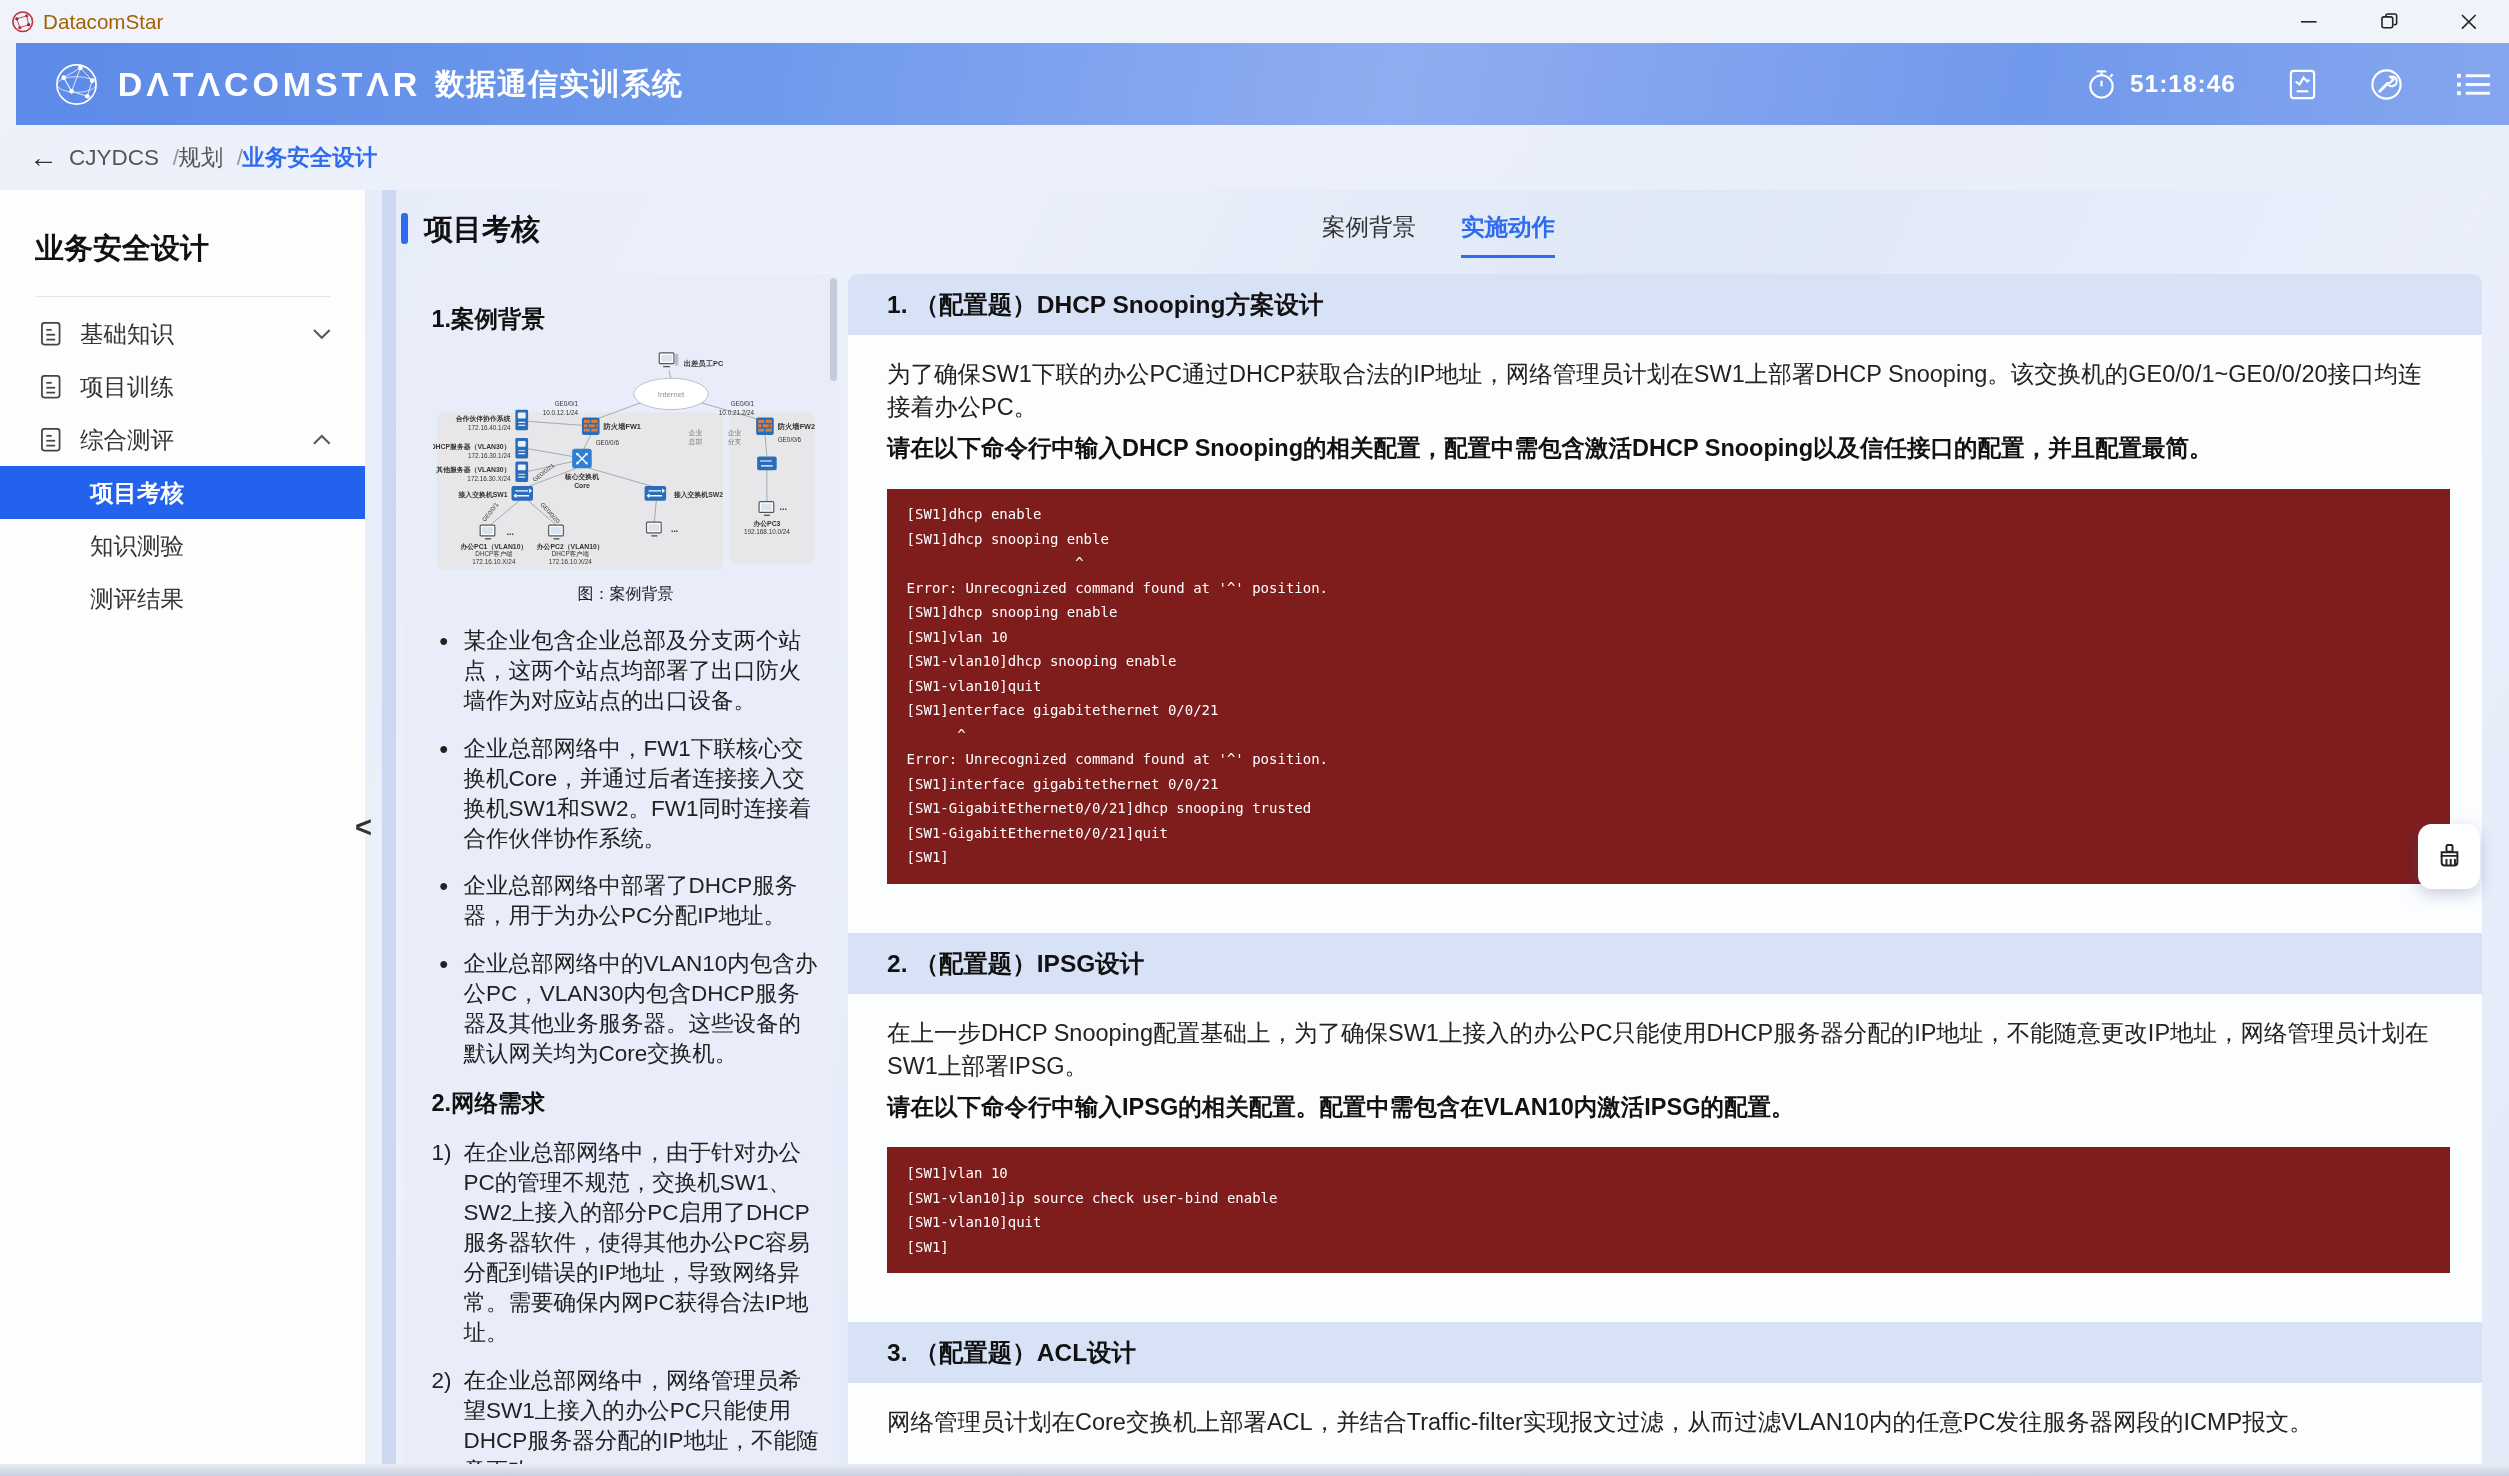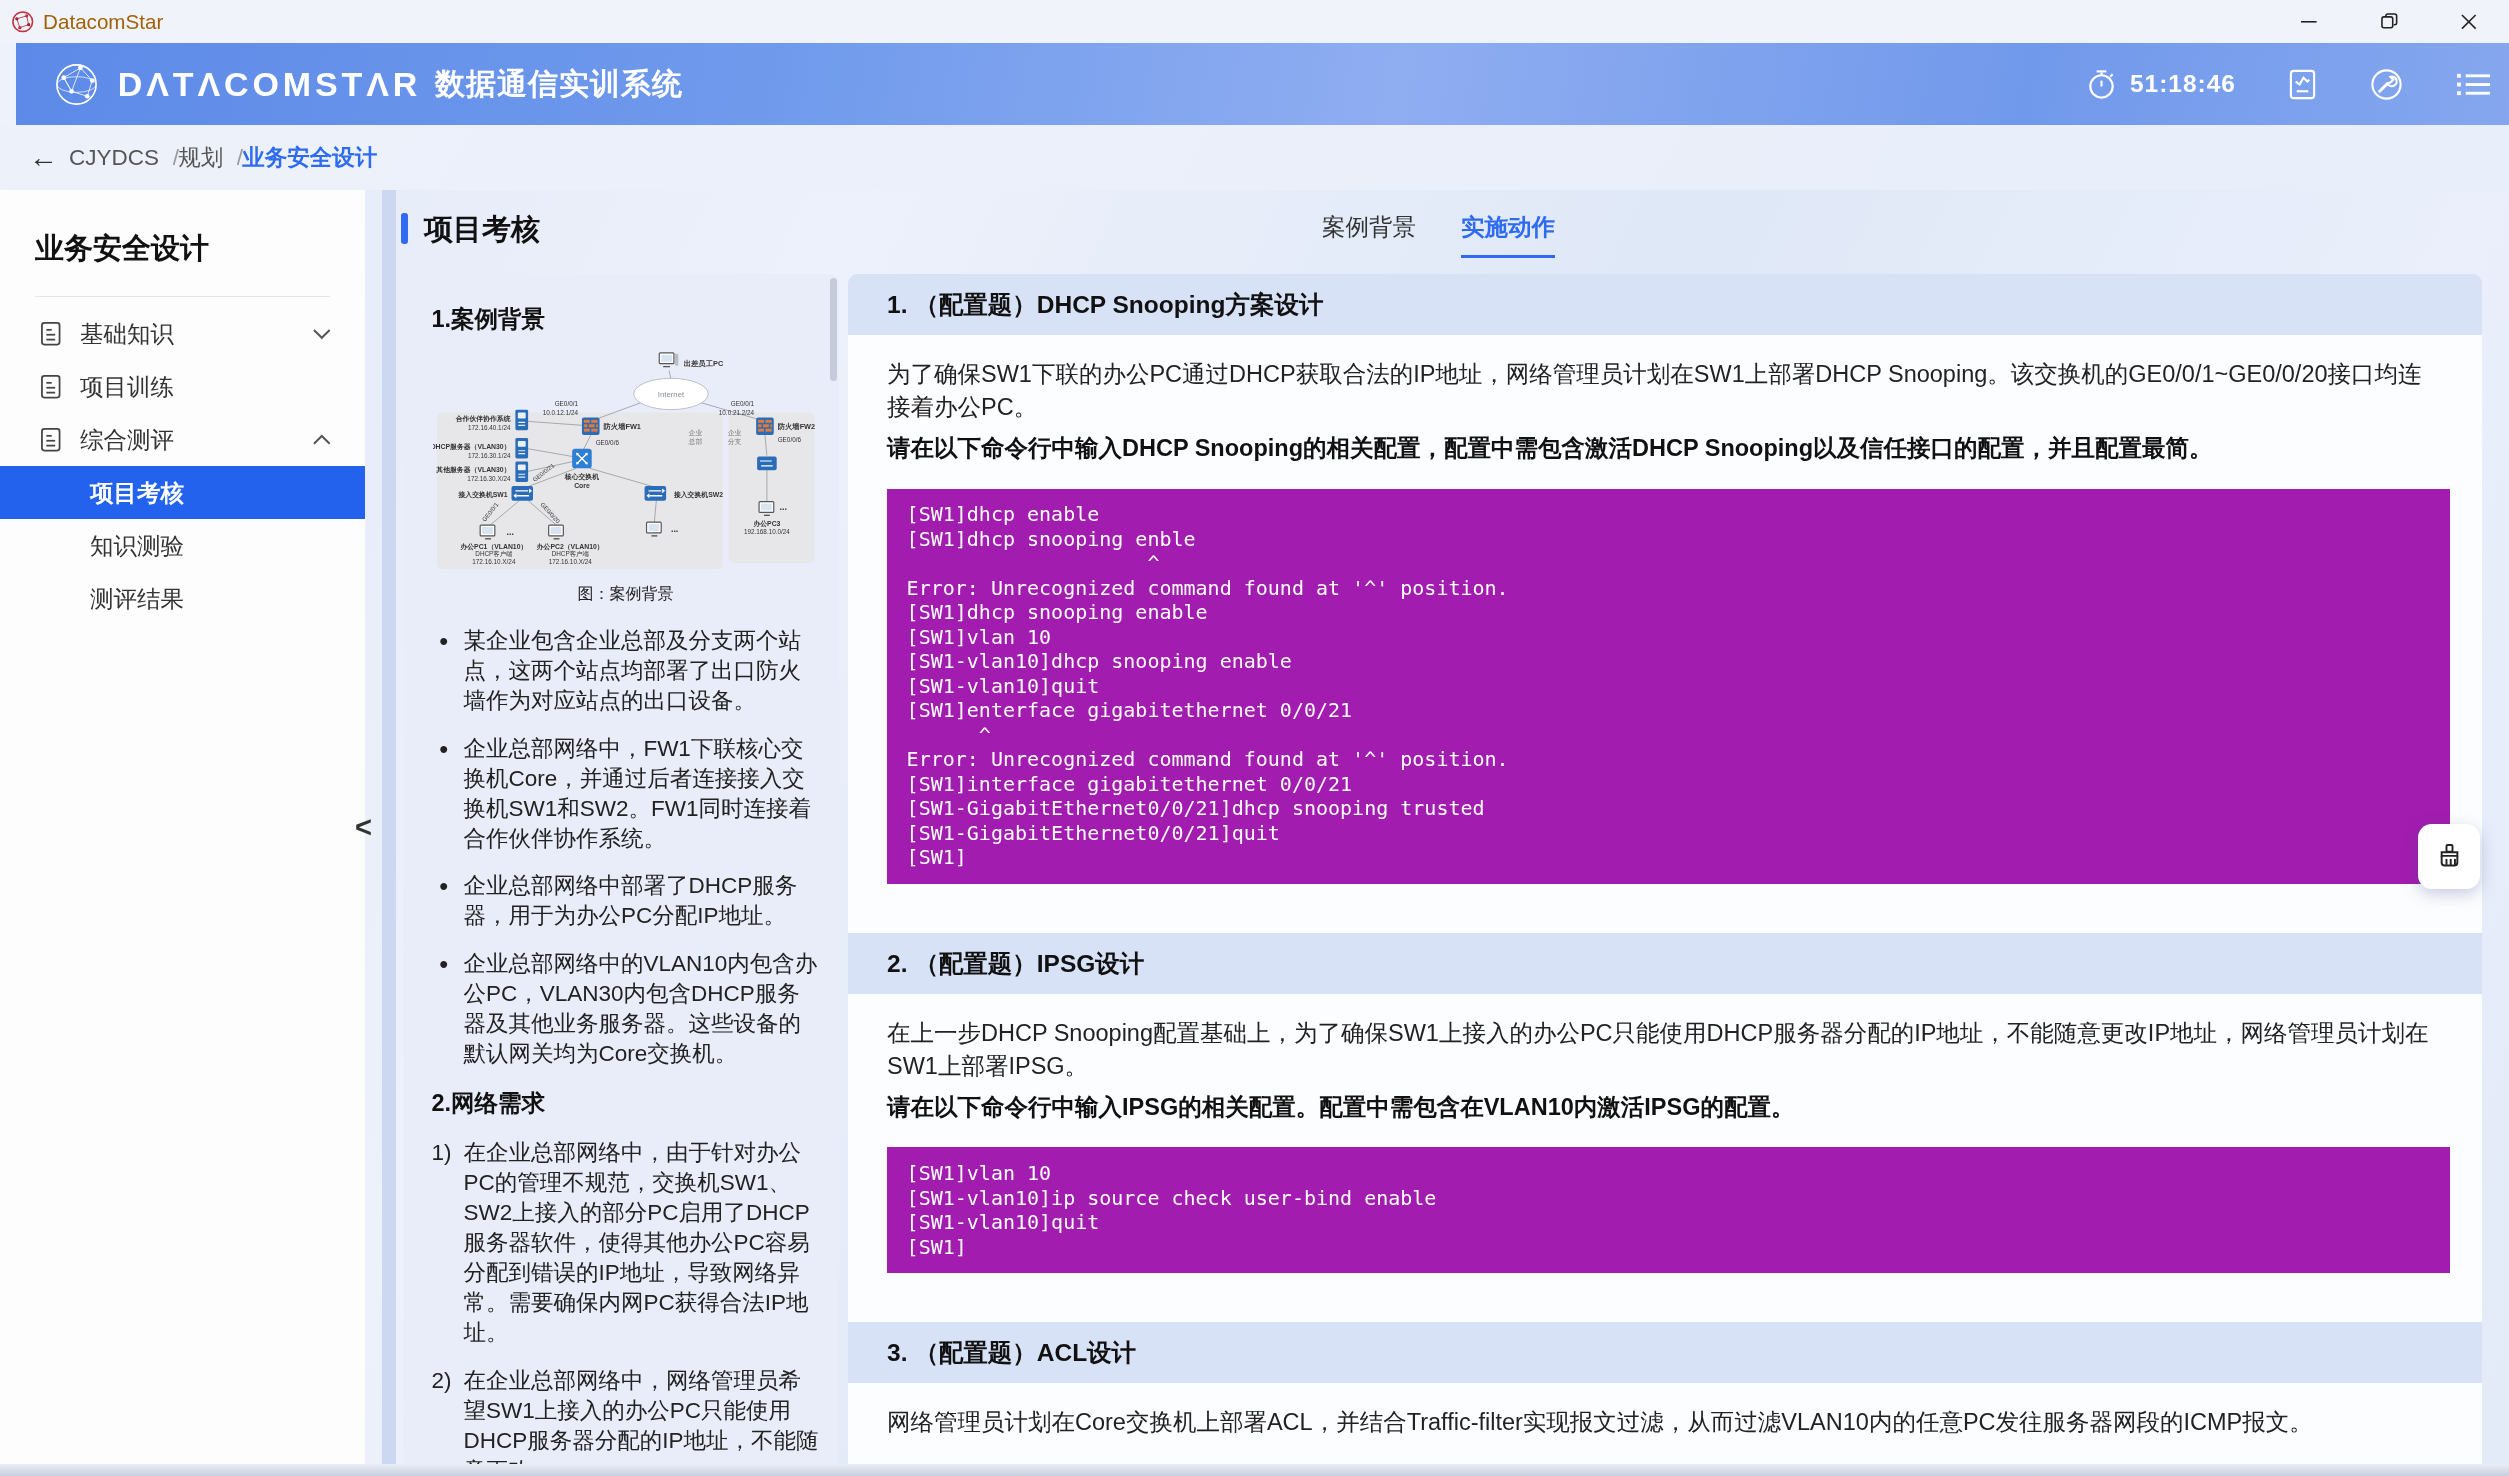--- a/index.html
+++ b/index.html
@@ -89,23 +89,23 @@
   .cp-ol .tx { flex:1; }
 
   
   .qa-card { position:absolute; left:848px; top:84px; width:1634px; border-radius:9.8px;
     overflow:hidden; }
   .q-band { height:61px; background:#d8e2f6; display:flex; align-items:center; }
   .q-band .qt { font-size:24.5px; font-weight:700; color:#111; margin-left:39px; }
   .q-body { background:#fcfdff; padding:15.7px 39px 49px 39px; }
   .q-body .p { font-size:23.5px; line-height:33px; color:#222; margin-top:7.8px; }
   .q-body .p.bold { font-weight:700; margin-top:7.8px; color:#111; }
-  .codeblock { margin-top:23.5px; background:#a21caf; color:#fff;
+  .codeblock { margin-top:23.5px; background:#7f1d1d; color:#fff;
     font-family:"DejaVu Sans Mono","Liberation Mono",monospace;
-    font-size:20px; line-height:24.5px; padding:13.7px 19.6px; white-space:pre; width:1563px;
+    font-size:14px; line-height:24.5px; padding:13.7px 19.6px; white-space:pre; width:1563px;
     overflow:hidden; }
   .q-footer { background:#fcfdff; padding:17.6px 44px 15.7px 39px; display:flex; align-items:center; }
   .submit-btn { margin-left:auto; width:186px; height:65px; border:none; border-radius:32px;
     background:#8fb0ef; color:#fff; font-size:24.5px; cursor:pointer;
     font-family:"Liberation Sans","DejaVu Sans",sans-serif; }
 
   
   .float-clean { position:absolute; left:2418px; top:634px; width:62px; height:65px;
     background:#fff; border-radius:13.7px; box-shadow:0 4.9px 15.7px rgba(60,80,140,.28);
     display:flex; align-items:center; justify-content:center; cursor:pointer; z-index:5; }

